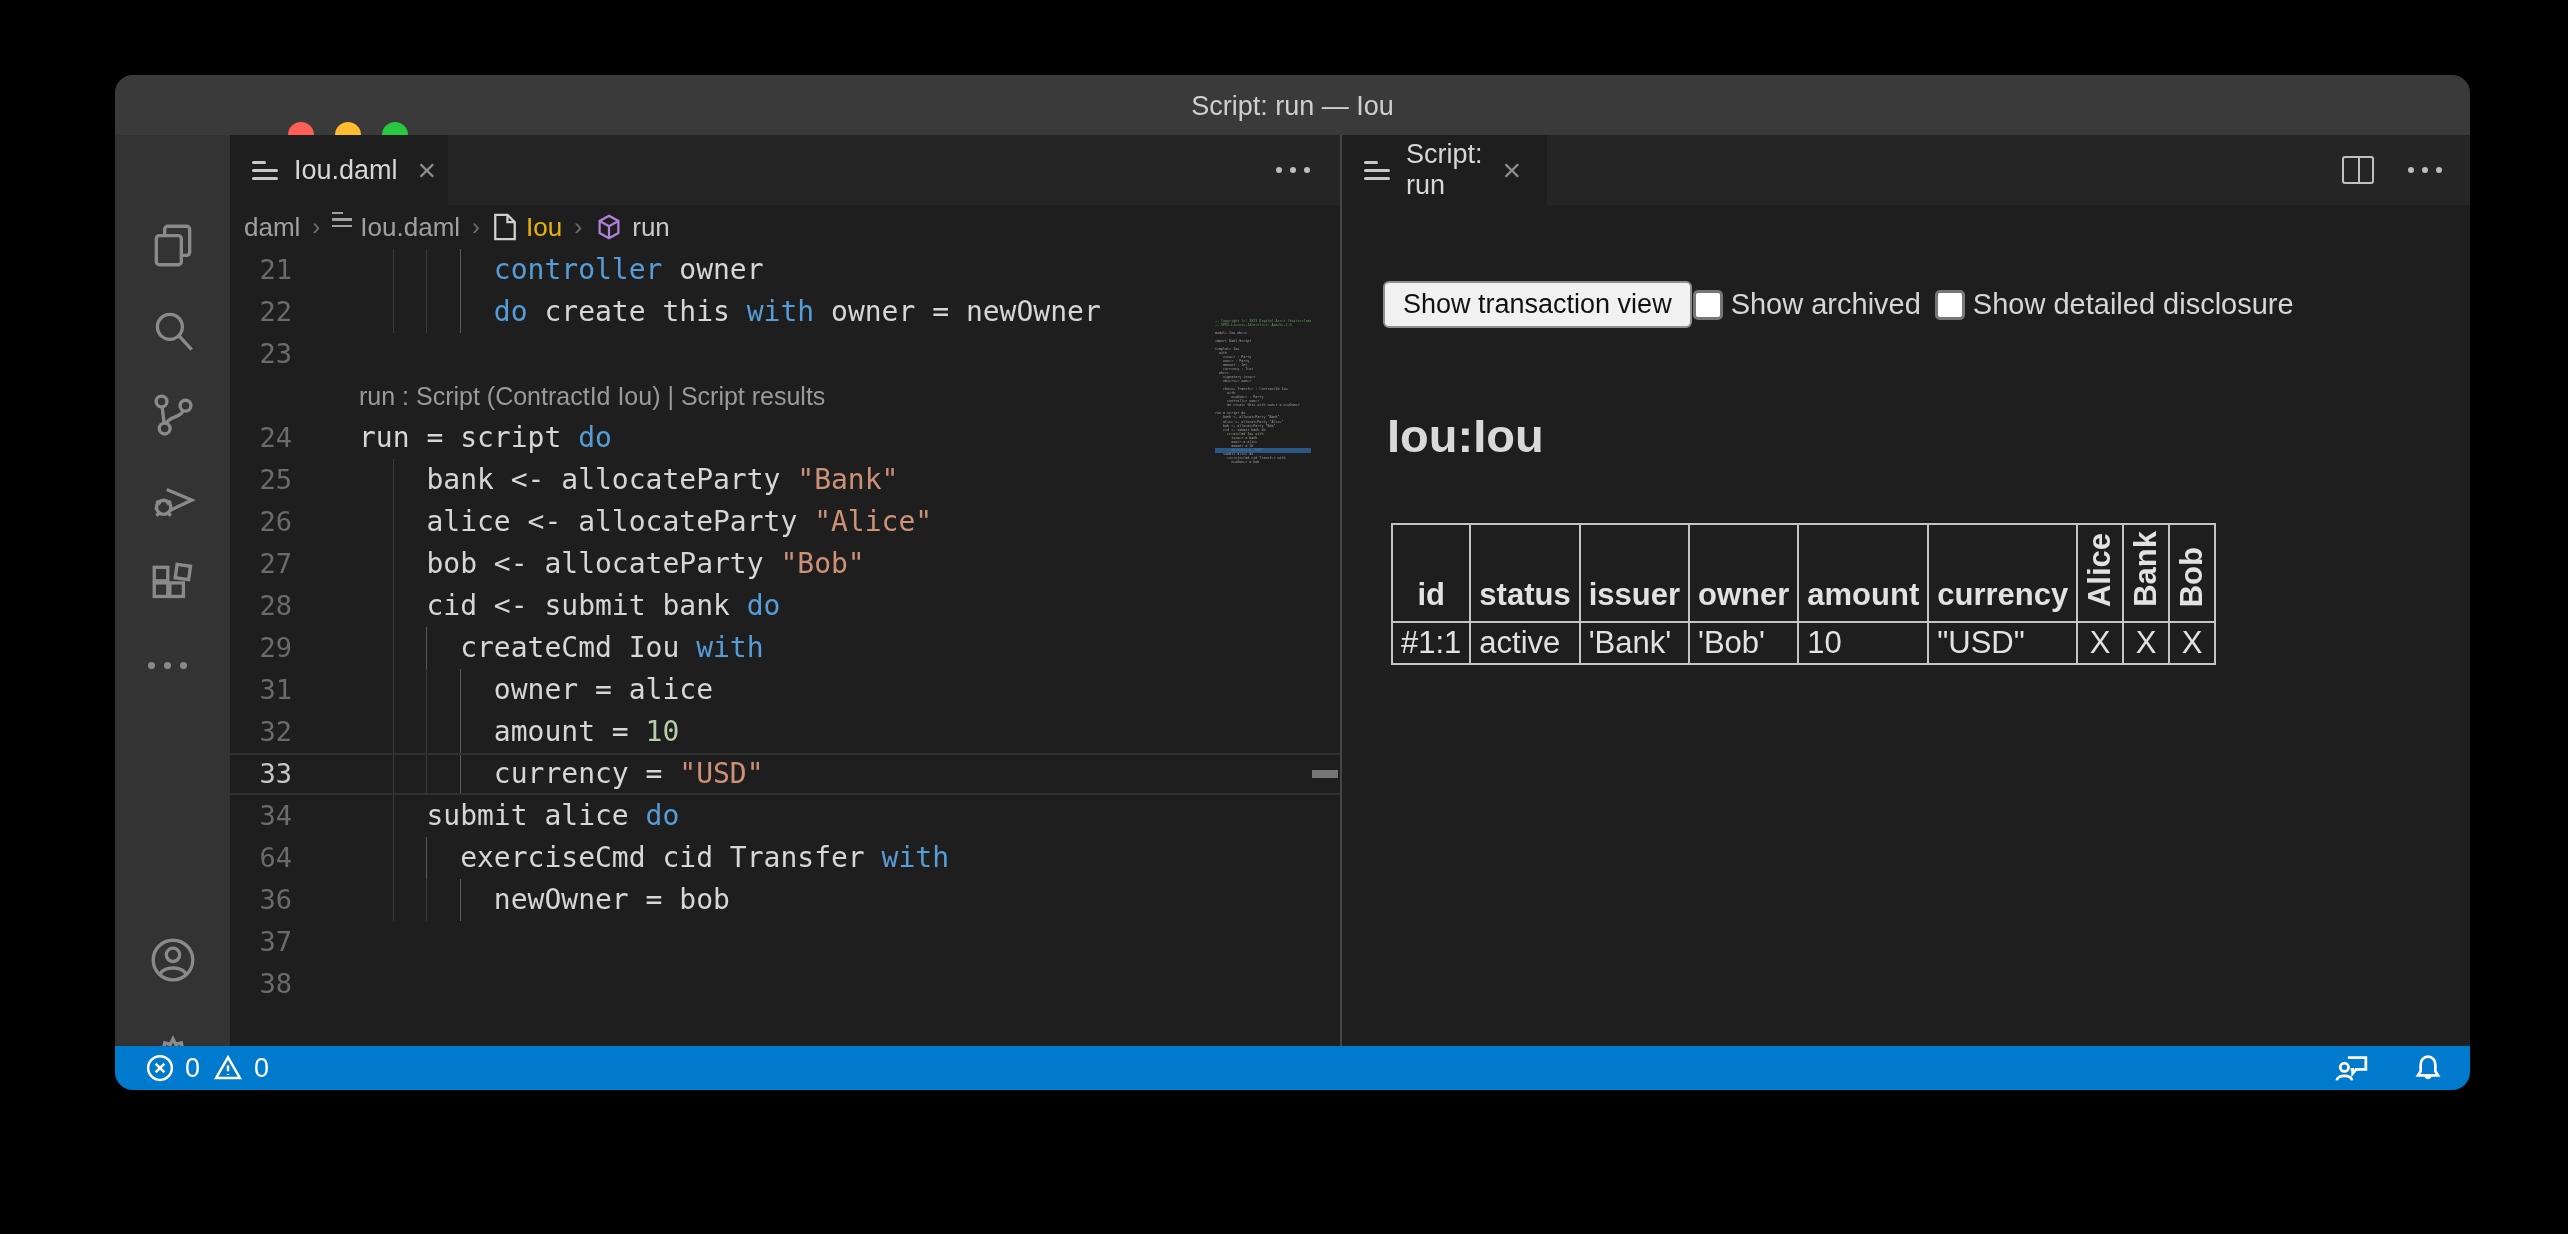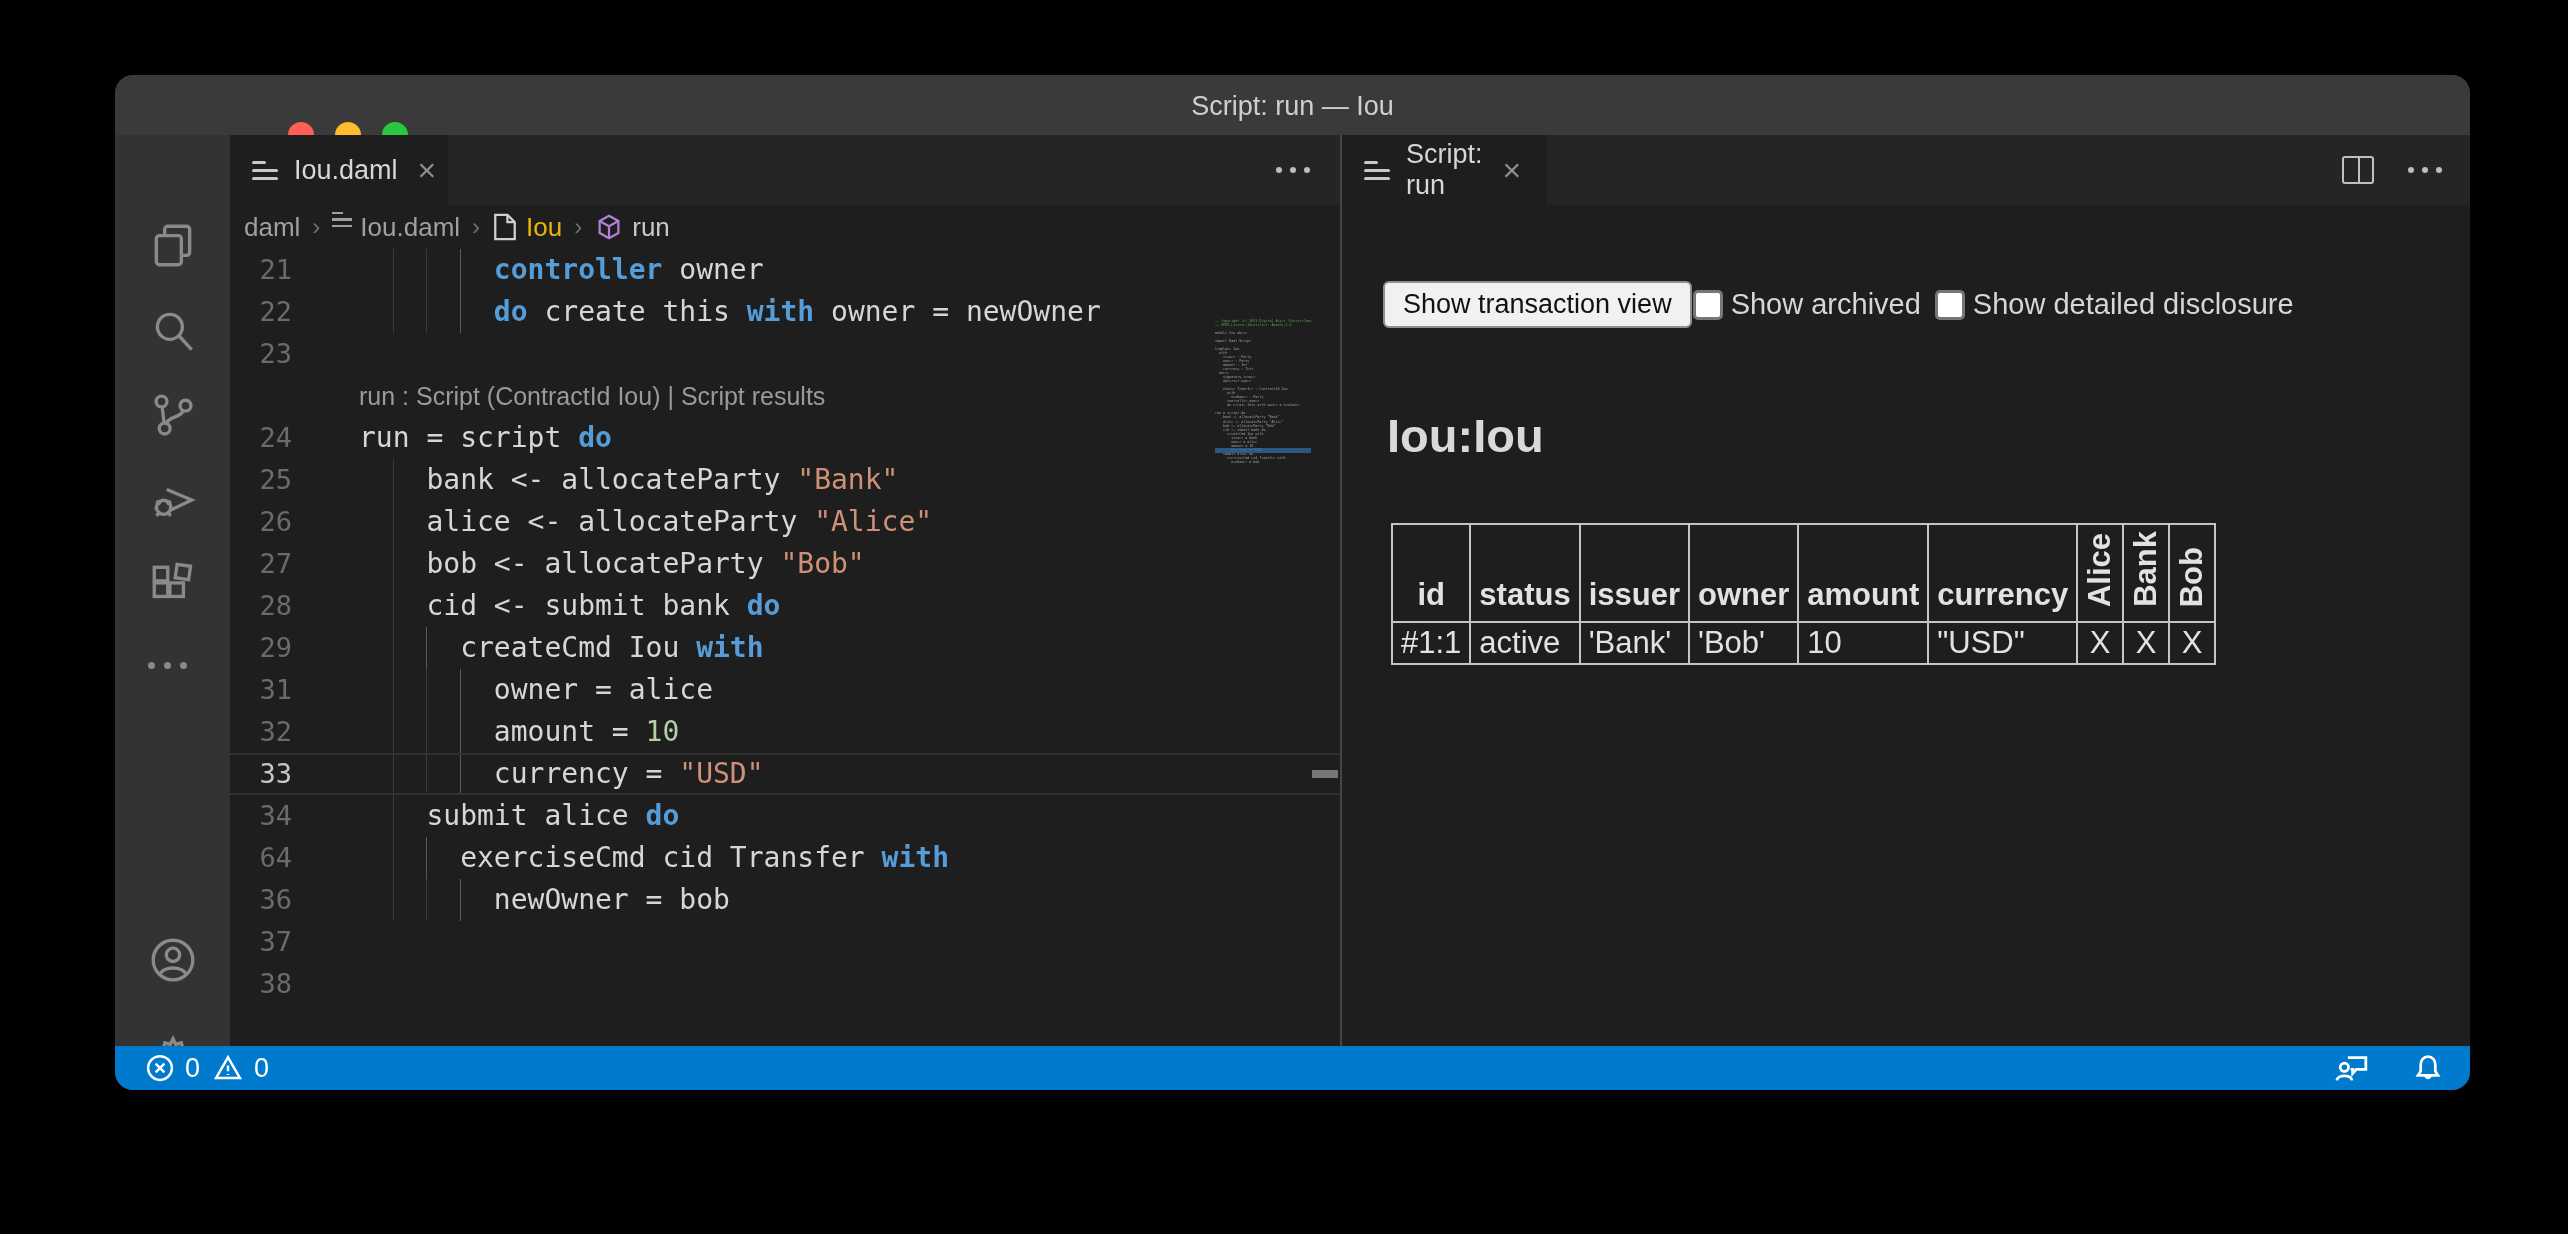--- a/index.html
+++ b/index.html
@@ -64,21 +64,21 @@
   .crow .lnum { display:inline-block; width:62px; text-align:right; color:#6b6b6b; font-size:27px;
                 vertical-align:top; }
   .crow .ltext { display:inline-block; margin-left:67px; vertical-align:top; }
   .crow.current { border-top:2px solid #303031; border-bottom:2px solid #303031; line-height:38px; }
   .crow.current .lnum { color:#c6c6c6; }
   .guide { position:absolute; top:0; width:1px; height:100%; background:#3a3a3a; }
   .guide.active { background:#5a5a5a; }
   .codelens-row { height:42px; line-height:42px; }
   .codelens-row span { margin-left:129px; color:#9a9a9a; font-size:25px;
                        font-family:"Liberation Sans", sans-serif; }
-  .tk-plain { color:#d6d6d6; } .tk-kw { color:#569cd6;font-weight:bold; } .tk-str { color:#ce9178; } .tk-num { color:#b5cea8; }
+  .tk-plain { color:#d6d6d6; } .tk-kw { color:#569cd6; } .tk-str { color:#ce9178; } .tk-num { color:#b5cea8; }
 
   
   .minimap { position:absolute; left:985px; top:184px; width:96px; height:160px; overflow:hidden; }
   .minimap-inner { transform:scale(0.335); transform-origin:0 0; width:290px;
                    font-family:"DejaVu Sans Mono", monospace; font-size:10px; line-height:12px;
                    white-space:pre; color:#9f9f9f; }
   .mm-comment { color:#5f9e53; }
   .mm-hl { position:absolute; left:0; width:96px; height:5px; background:rgba(51,107,166,0.75); }
   .overview-ruler { position:absolute; left:1081px; top:114px; width:29px; height:797px; }
   .ov-marker { position:absolute; left:1px; top:521px; width:26px; height:8px; background:#767676; }

